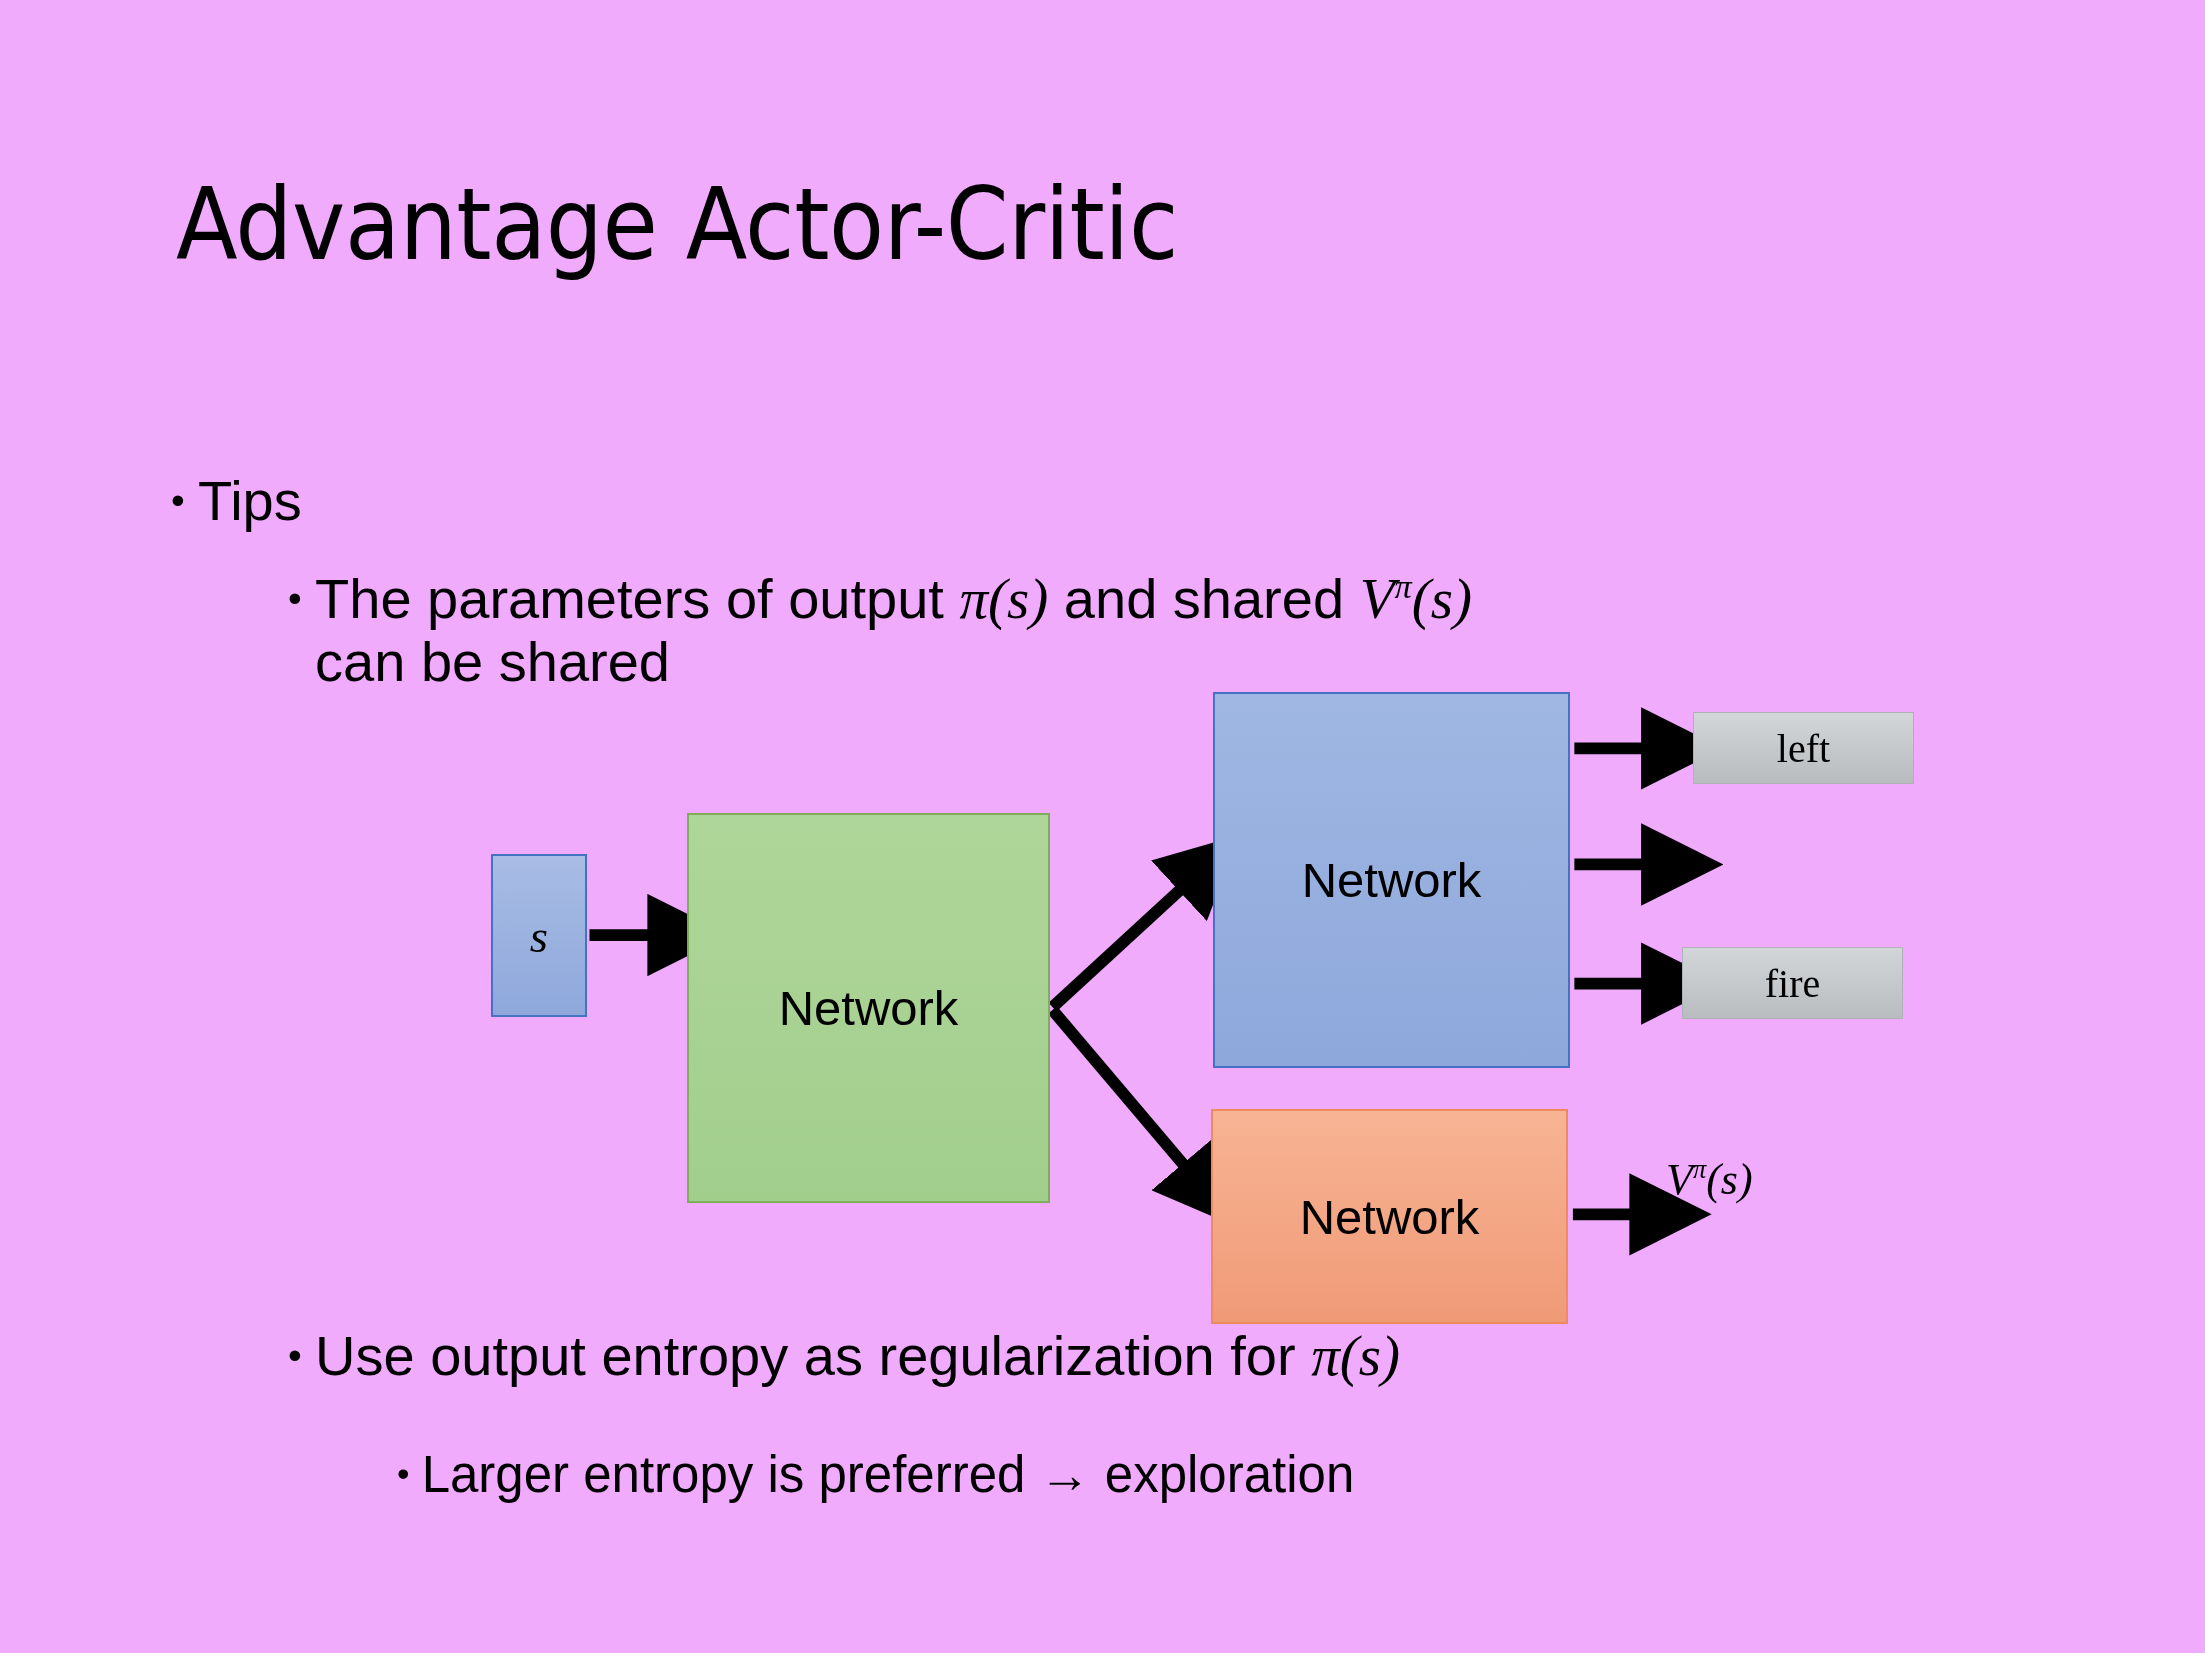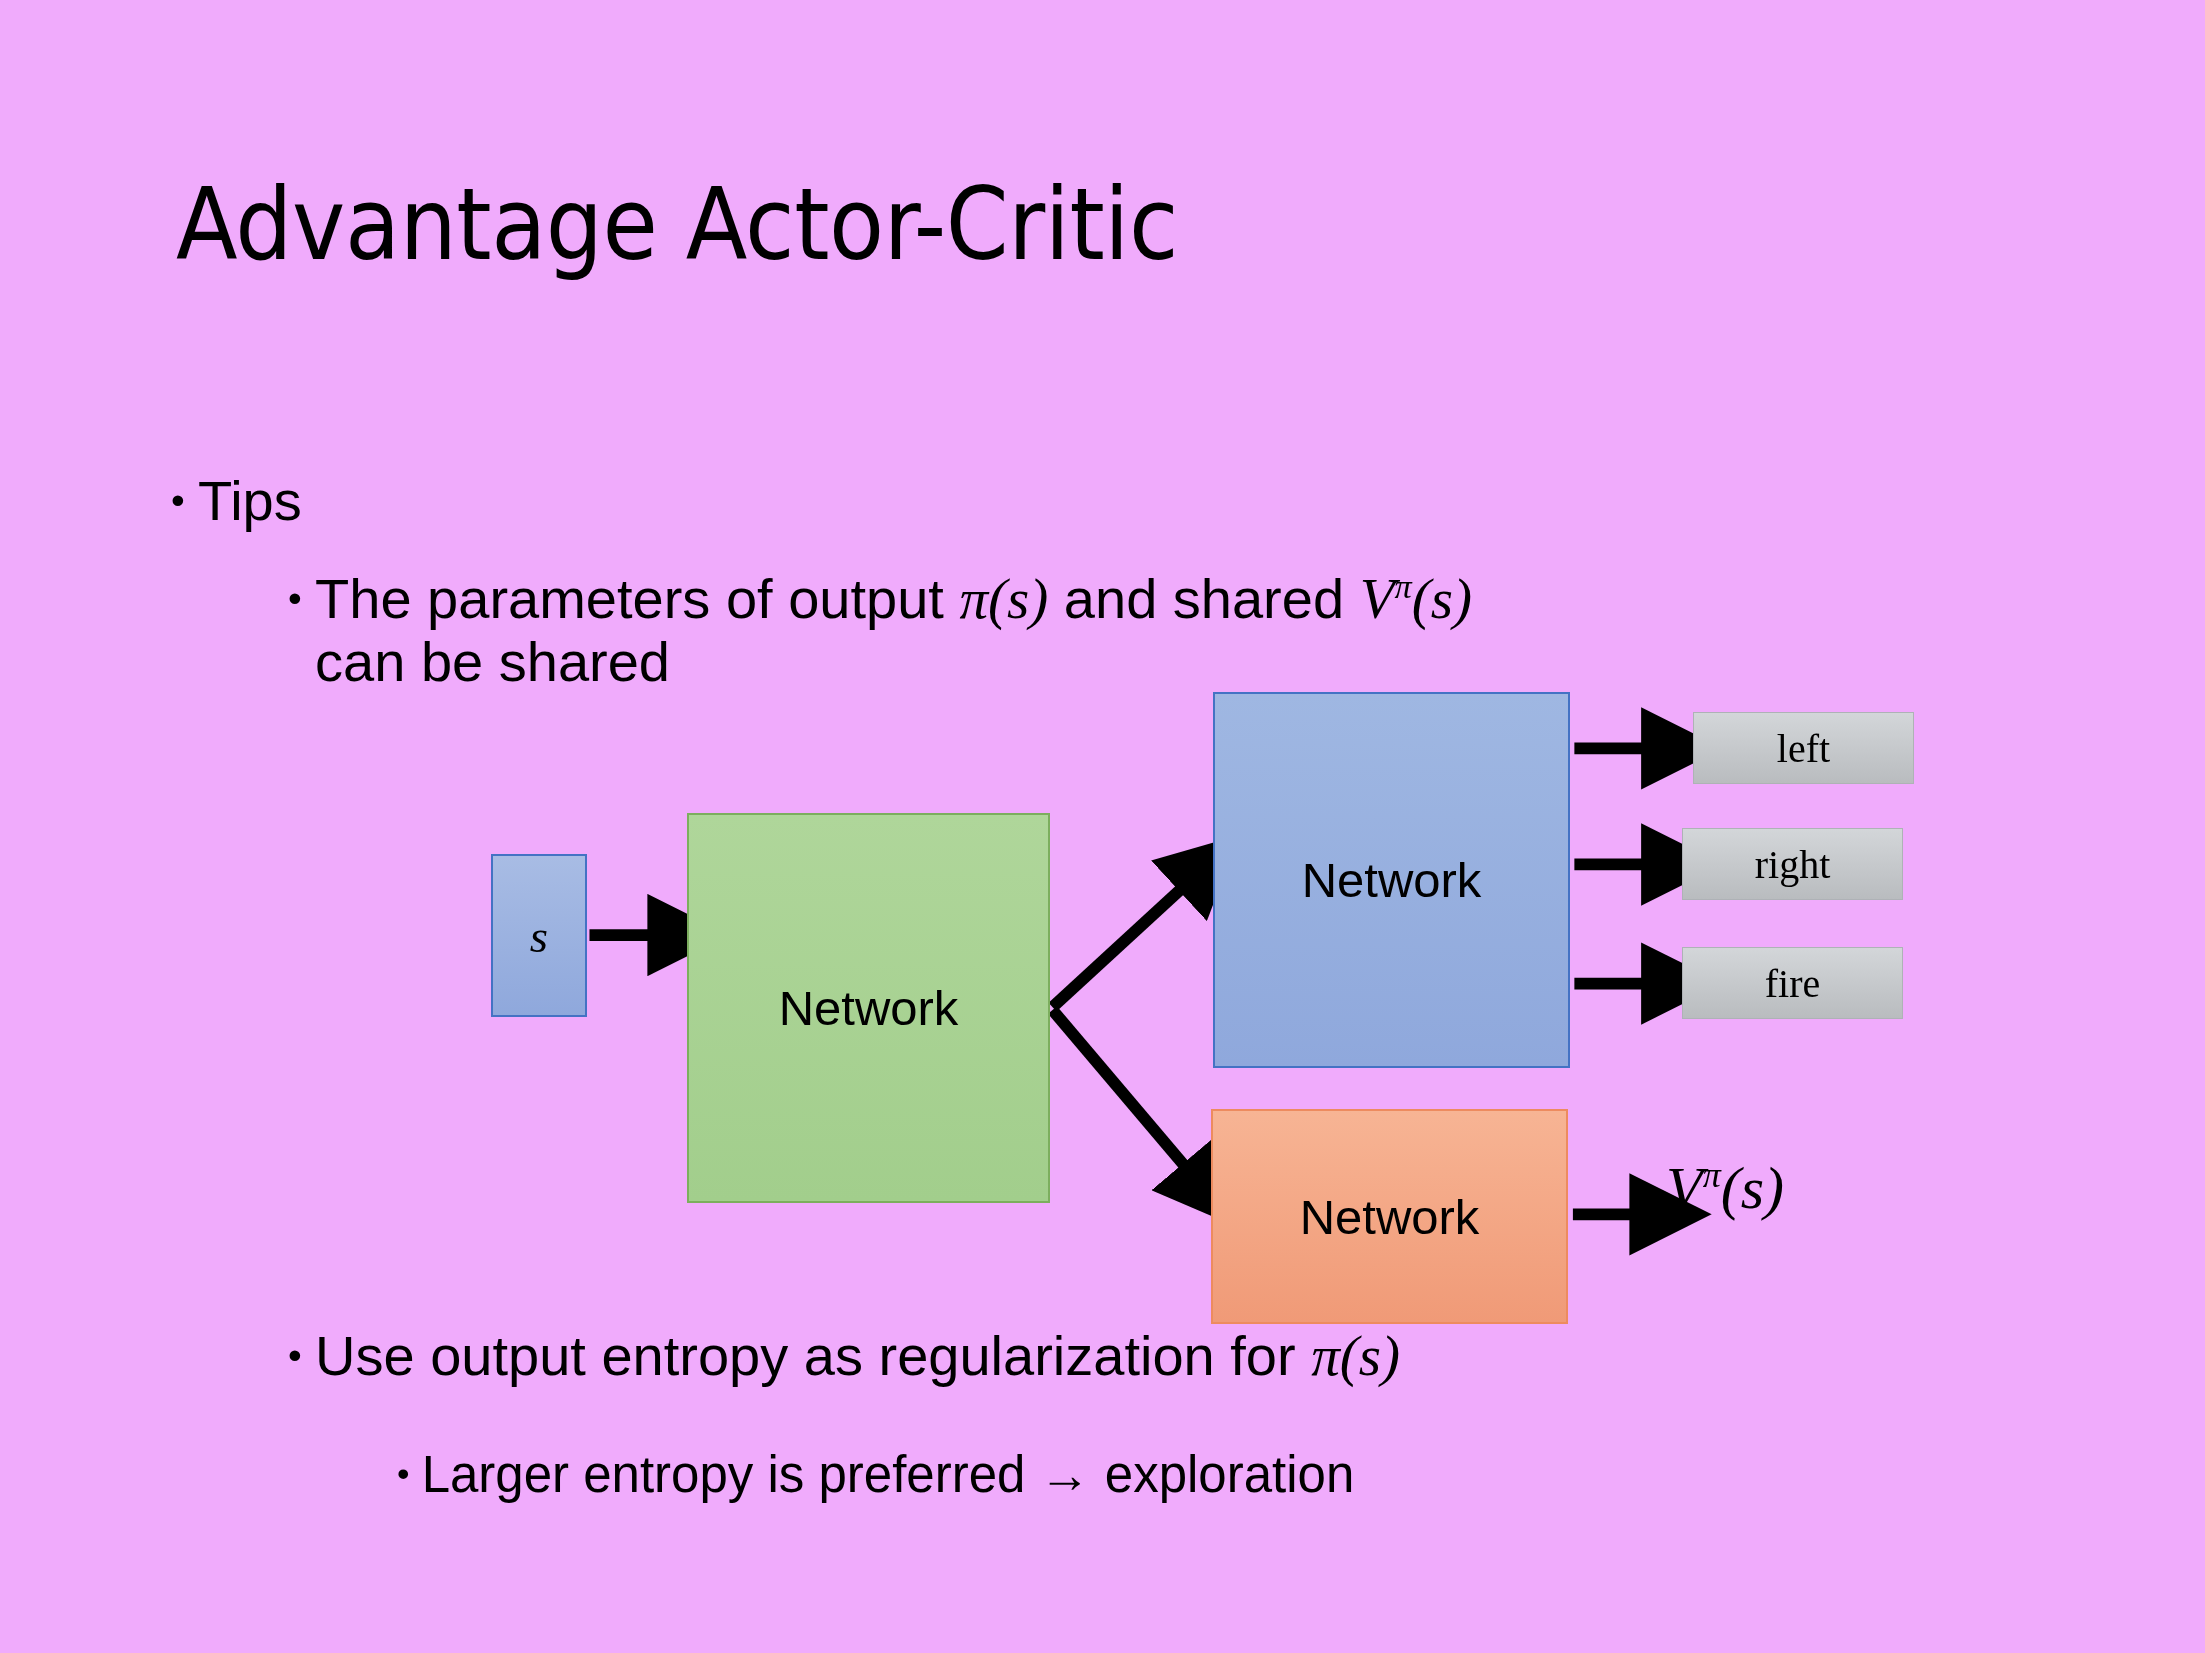--- a/index.html
+++ b/index.html
@@ -131,21 +131,21 @@
     color: #000;
   }
   #out-left  { left: 1682px; top: 712px;  width: 221px; height: 72px; margin-left: 11px; }
   #out-right { left: 1682px; top: 828px; width: 221px; height: 72px; }
   #out-fire  { left: 1682px; top: 947px; width: 221px; height: 72px; }
 
   #vpi-label {
     position: absolute;
     left: 1666px;
     top: 1154px;
-    font-size: 60px;
+    font-size: 44px;
     white-space: nowrap;
   }
 
   svg.arrows {
     position: absolute;
     left: 0; top: 0;
     width: 2205px; height: 1654px;
     overflow: visible;
   }
 </style>
@@ -202,23 +202,20 @@
       <span>Network</span>
     </div>
 
     <div class="dbox" id="box-critic">
       <span>Network</span>
     </div>
 
     <div class="outbox" id="out-left">
       <span>left</span>
     </div>
-    <div class="outbox" id="out-right">
-      <span>right</span>
-    </div>
     <div class="outbox" id="out-fire">
       <span>fire</span>
     </div>
 
     <div id="vpi-label" class="math"><span>V</span><sup>π</sup><span>(s)</span></div>
 
   </div>
 
   <div class="bullet lvl2" id="b-entropy">
     <span class="dot">•</span>

